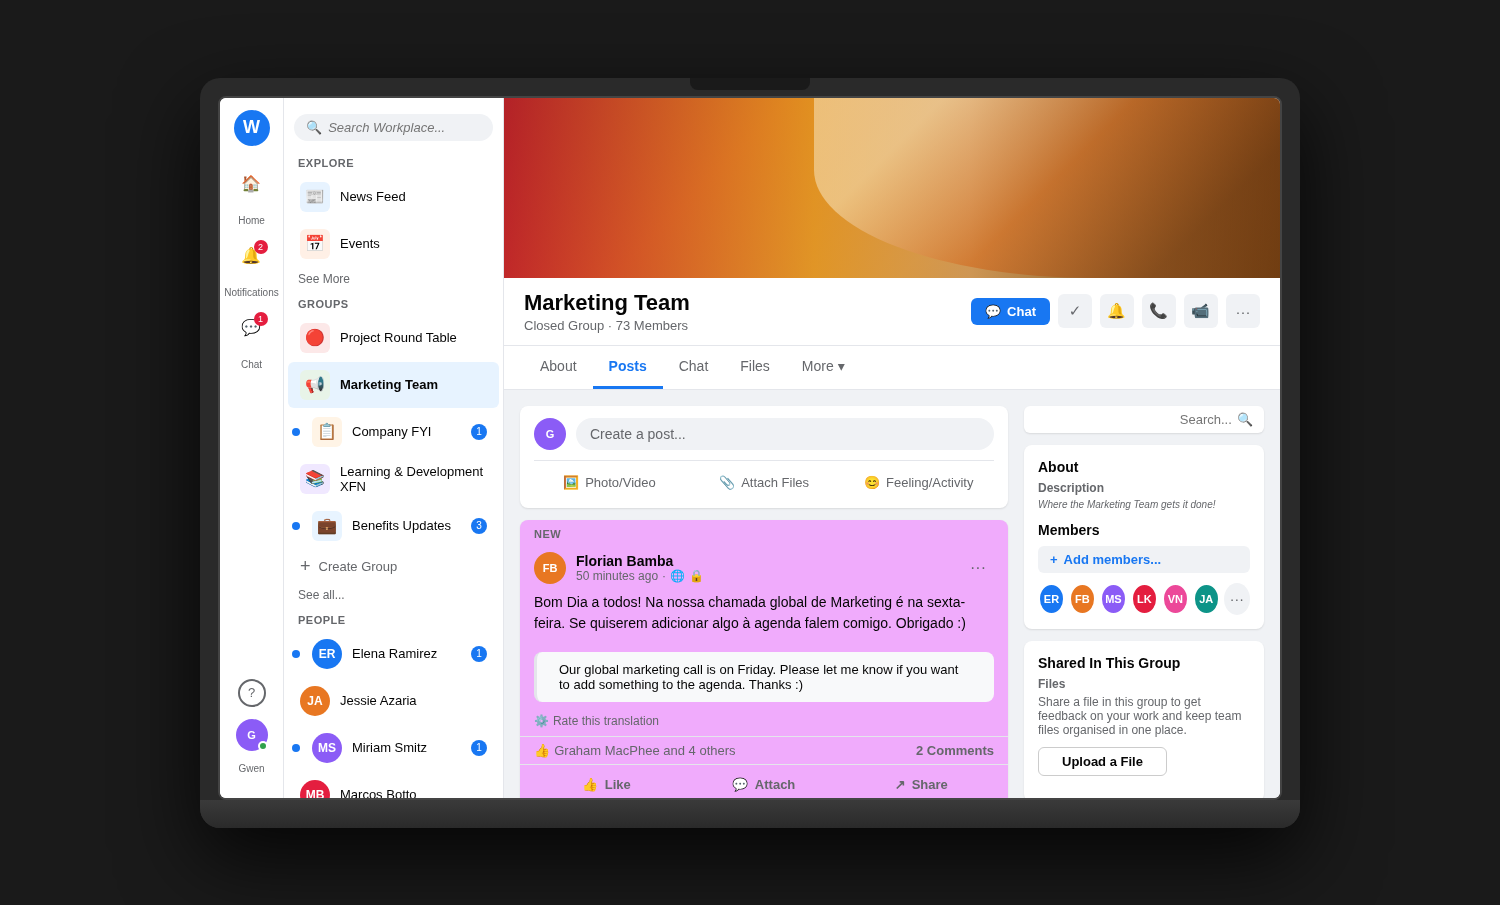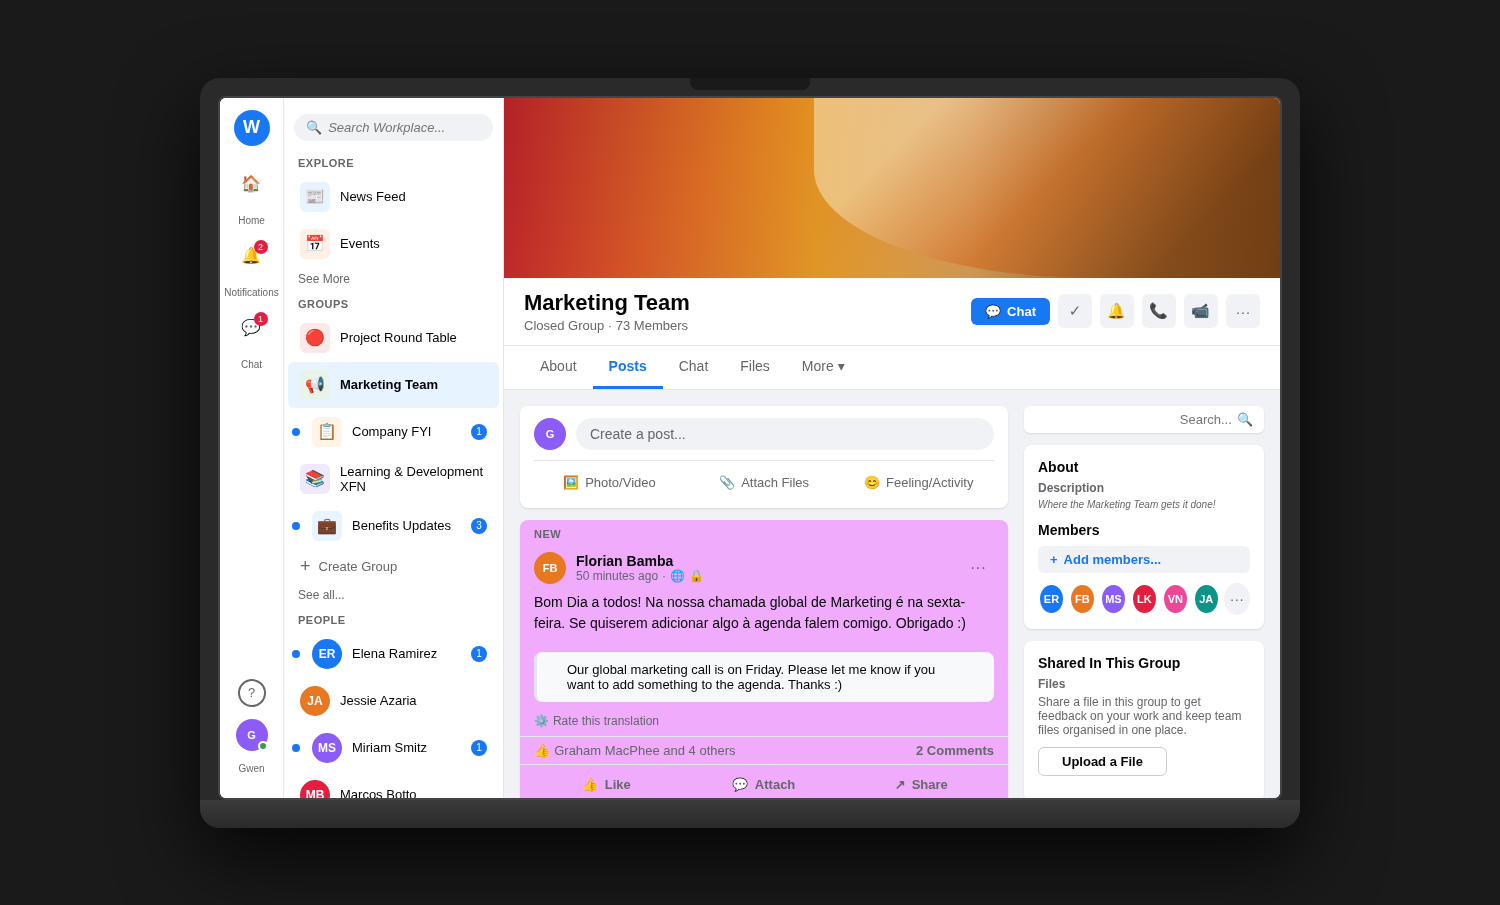--- a/index.html
+++ b/index.html
@@ -464,21 +464,21 @@
     }
     .post-body {
       padding: 0 14px 10px;
       font-size: 14px;
       color: #050505;
       line-height: 1.5;
     }
     .post-translation {
       background: #f8f9fa;
       border-radius: 8px;
-      padding: 10px 30px;
+      padding: 10px 22px;
       margin: 8px 14px;
       font-size: 13px;
       color: #050505;
       border-left: 3px solid #e4e6eb;
     }
     .post-translate-hint {
       font-size: 12px;
       color: #65676b;
       padding: 4px 14px 8px;
       display: flex;

